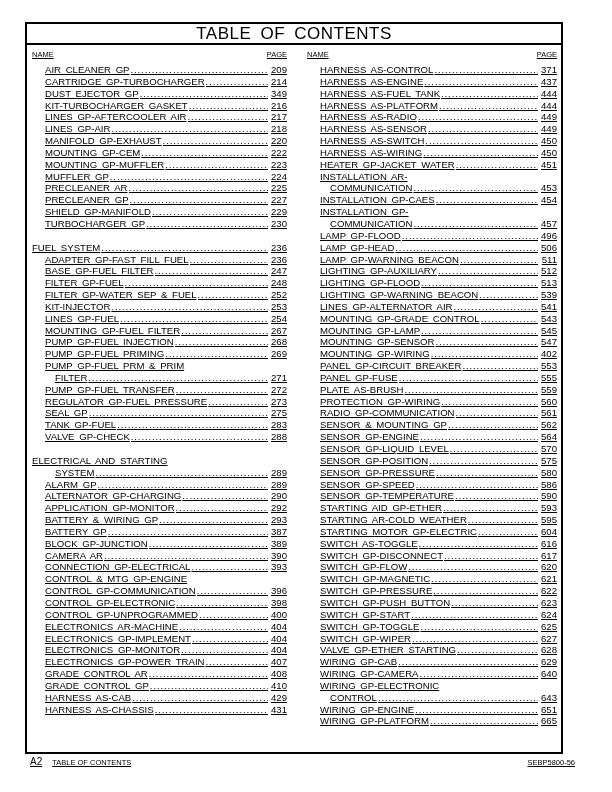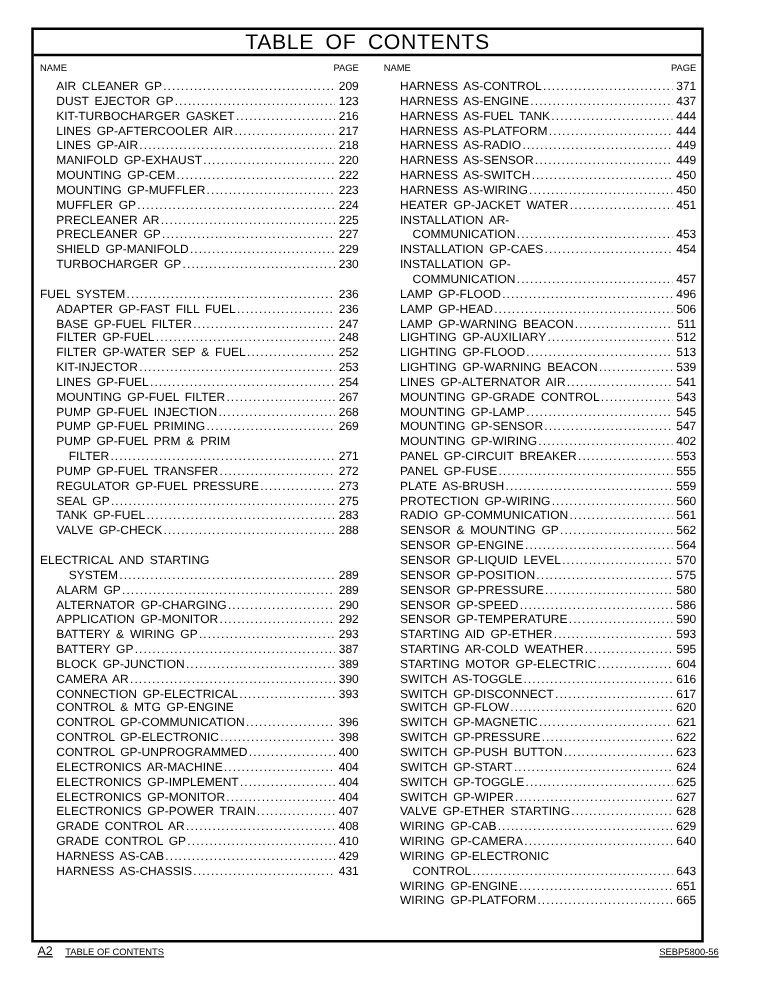--- a/index.html
+++ b/index.html
@@ -1,19 +1,19 @@
 <!DOCTYPE html>
 <html><head>
 <meta charset="utf-8">
 <style>
   html, body { margin:0; padding:0; background:#ffffff; }
   body { width:612px; height:792px; position:relative; font-family:"Liberation Sans", sans-serif; color:#000; overflow:hidden; }
   .frame { position:absolute; left:25px; top:22px; width:534px; height:728px; border:2px solid #000; }
   .title-band { height:19px; border-bottom:2px solid #000; text-align:center; font-size:17px; line-height:20px; letter-spacing:0.5px; word-spacing:4px; }
-  .col { position:absolute; top:26px; }
+  .col { position:absolute; top:26px;text-decoration:underline; }
   .col.left { left:5px; width:255px; }
   .col.right { left:280px; width:250px; }
   .col-head { display:flex; justify-content:space-between; font-size:7.5px; height:14px; line-height:10px; }
   .entry { display:flex; align-items:baseline; font-size:9.6px; line-height:11.85px; height:11.85px; white-space:nowrap; word-spacing:2px; }
   .entry.l1 { padding-left:13px; }
   .entry.l0 { padding-left:0; }
   .entry.cont { padding-left:23px; }
   .entry .dots { flex:1; overflow:hidden; margin:0 1px; letter-spacing:2.1px; color:#000; }
   .entry .dots::before { content:". . . . . . . . . . . . . . . . . . . . . . . . . . . . . . . . . . . . . . . . . . . . . . . . . . . . . . . . . . . . . . . . . . ."; letter-spacing:-0.6px; word-spacing:-0.6px; }
   .entry .page { text-align:right; min-width:18px; }
@@ -33,23 +33,28 @@
       <span>NAME</span>
       <span>PAGE</span>
     </div>
     <div id="left-list">
         <div class="entry l1">
           <span>AIR CLEANER GP</span>
           <span class="dots"></span>
           <span class="page">209</span>
         </div>
         <div class="entry l1">
+          <span>CARTRIDGE GP-TURBOCHARGER</span>
+          <span class="dots"></span>
+          <span class="page">214</span>
+        </div>
+        <div class="entry l1">
           <span>DUST EJECTOR GP</span>
           <span class="dots"></span>
-          <span class="page">123</span>
+          <span class="page">349</span>
         </div>
         <div class="entry l1">
           <span>KIT-TURBOCHARGER GASKET</span>
           <span class="dots"></span>
           <span class="page">216</span>
         </div>
         <div class="entry l1">
           <span>LINES GP-AFTERCOOLER AIR</span>
           <span class="dots"></span>
           <span class="page">217</span>

